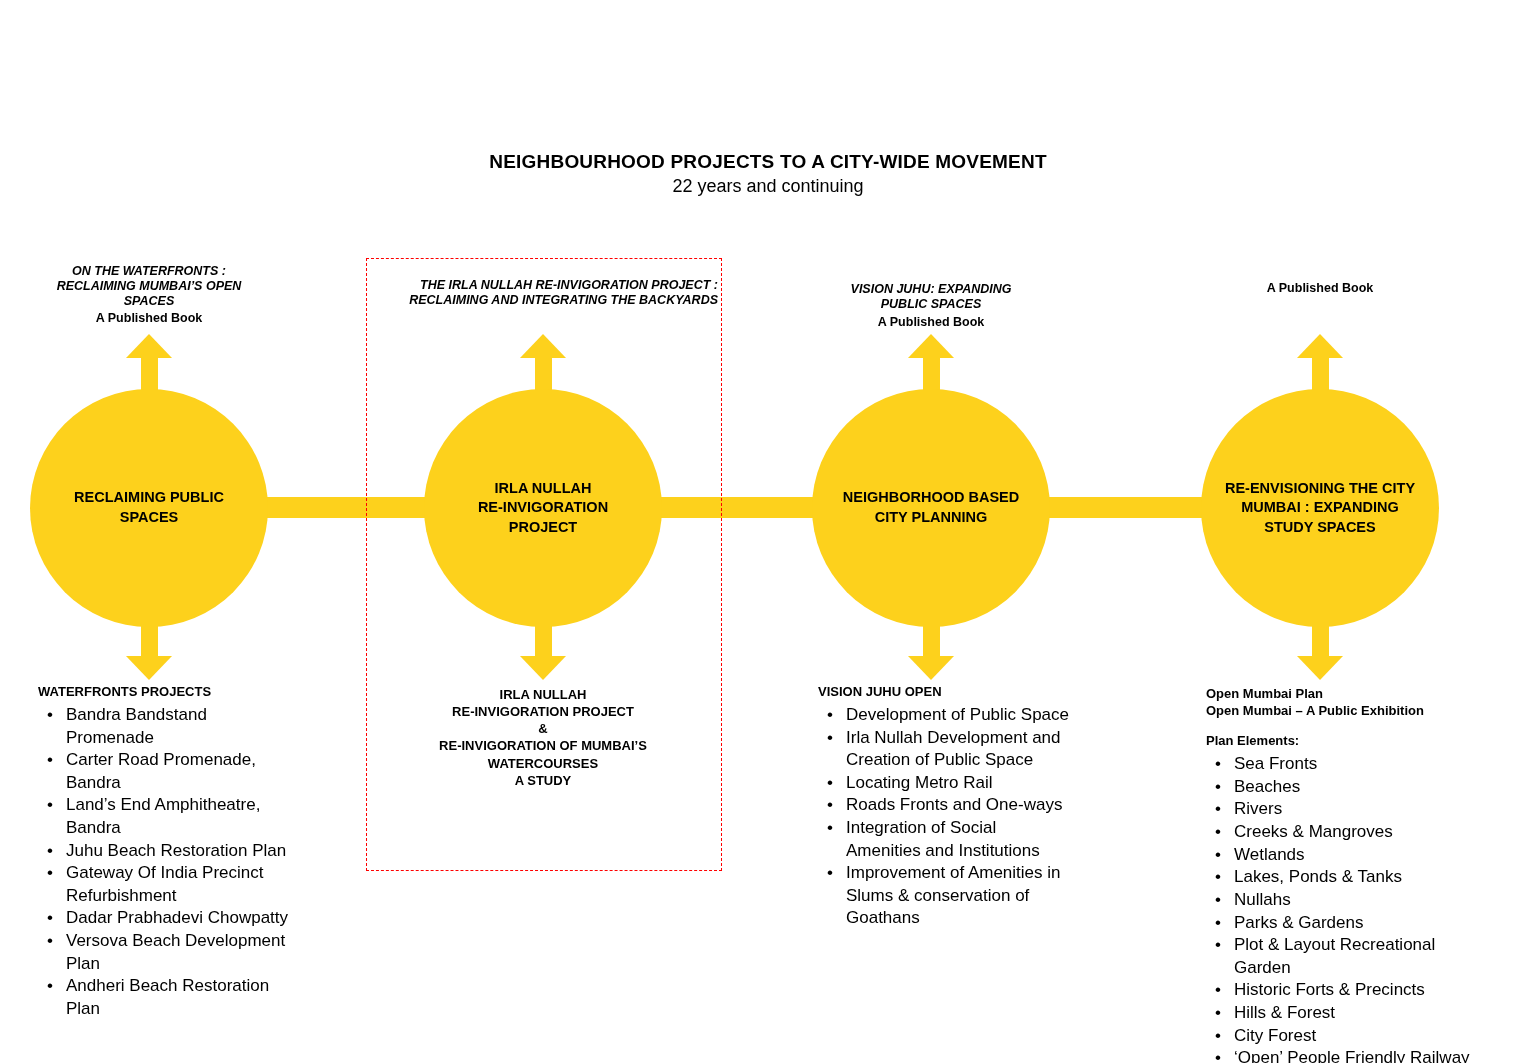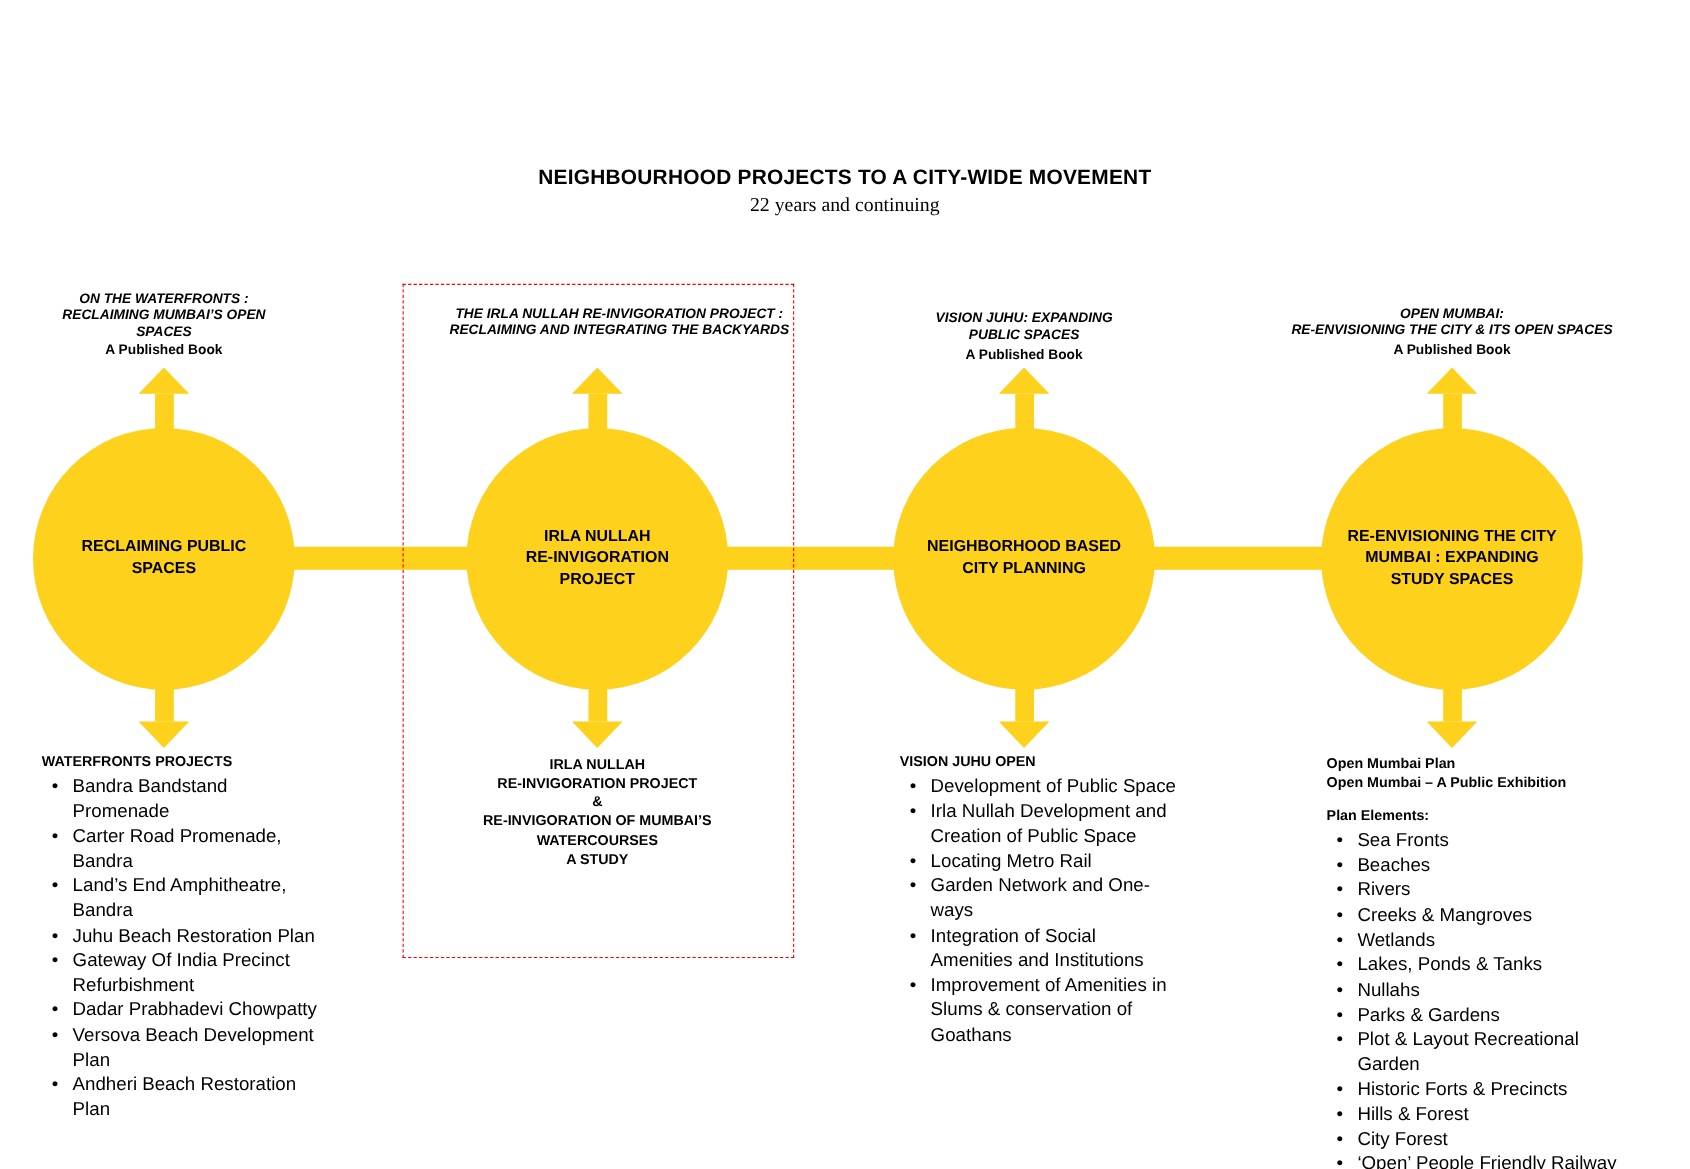--- a/index.html
+++ b/index.html
@@ -2,21 +2,21 @@
 <html style="--accent: #FDD11C; --highlight: #FF0000; --text: #000000; --background: #FFFFFF;"><head>
 <meta charset="utf-8">
 <style>
   * { margin:0; padding:0; box-sizing:border-box; }
   html,body { background:#ffffff; }
   body { font-family:"Liberation Sans", sans-serif; color:var(--text,#000); }
   .canvas { position:relative; width:1536px; height:1063px; background:var(--background,#fff); overflow:hidden;margin-top:20px; }
 
   .title-block { position:absolute; top:131px; left:0; width:100%; text-align:center; }
   .title-line1 { font-size:19px; font-weight:bold; letter-spacing:0.2px; }
-  .title-line2 { font-size:18px; margin-top:3px;font-family:Liberation Serif, serif; }
+  .title-line2 { font-size:18px; margin-top:3px; }
 
   .hbar { position:absolute; left:149px; top:477px; width:1171px; height:21px; background:var(--accent); z-index:0; }
 
   .circle { position:absolute; width:238px; height:238px; border-radius:50%; background:var(--accent);
             display:flex; align-items:center; justify-content:center; z-index:1; }
   .circle span { display:block; text-align:center; font-weight:bold; font-size:14.5px; line-height:1.35;
                  white-space:pre-line; padding:0 10px; }
 
   .arrow { position:absolute; width:46px; height:56px; display:flex; flex-direction:column; align-items:center; z-index:1; }
   .arrow .head { width:0; height:0; border-left:23px solid transparent; border-right:23px solid transparent; }
@@ -80,21 +80,21 @@
         <li>Carter Road Promenade, Bandra</li>
         <li>Land’s End Amphitheatre, Bandra</li>
         <li>Juhu Beach Restoration Plan</li>
         <li>Gateway Of India Precinct Refurbishment</li>
         <li>Dadar Prabhadevi Chowpatty</li>
         <li>Versova Beach Development Plan</li>
         <li>Andheri Beach Restoration Plan</li>
       </ul>
   </div>
 
-  <div class="toplabel" style="left:388px; top:258px; width:350px;">
+  <div class="toplabel" style="left:368px; top:258px; width:350px;text-align:right;">
     <div class="ital">THE IRLA NULLAH  RE-INVIGORATION PROJECT :
 RECLAIMING AND INTEGRATING THE BACKYARDS</div>
   </div>
   <div class="arrow up" style="left:520px; top:314px;">
     <div class="head"></div>
     <div class="stem"></div>
   </div>
   <div class="circle" style="left:424px; top:369px;">
     <span>IRLA NULLAH
 RE-INVIGORATION
@@ -129,29 +129,27 @@
   <div class="arrow down" style="left:908px; top:604px;">
     <div class="stem"></div>
     <div class="head"></div>
   </div>
   <div class="bottomblock" style="left:818px; top:664px; width:256px;">
     <div class="bottom-heading">VISION JUHU OPEN</div>
     <ul class="bullets">
         <li>Development of Public Space</li>
         <li>Irla Nullah Development and Creation of Public Space</li>
         <li>Locating Metro Rail</li>
-        <li>Garden Network and One-ways</li>
+        <li>Roads Fronts and One-ways</li>
         <li>Integration of Social Amenities and Institutions</li>
         <li>Improvement of Amenities in Slums &amp; conservation of Goathans</li>
       </ul>
   </div>
 
   <div class="toplabel" style="left:1140px; top:258px; width:360px;">
-    <div class="ital">OPEN MUMBAI:
-RE-ENVISIONING THE CITY &amp; ITS OPEN SPACES</div>
     <div class="book">A Published Book</div>
   </div>
   <div class="arrow up" style="left:1297px; top:314px;">
     <div class="head"></div>
     <div class="stem"></div>
   </div>
   <div class="circle" style="left:1201px; top:369px;">
     <span>RE-ENVISIONING THE CITY
 MUMBAI : EXPANDING
 STUDY SPACES</span>

